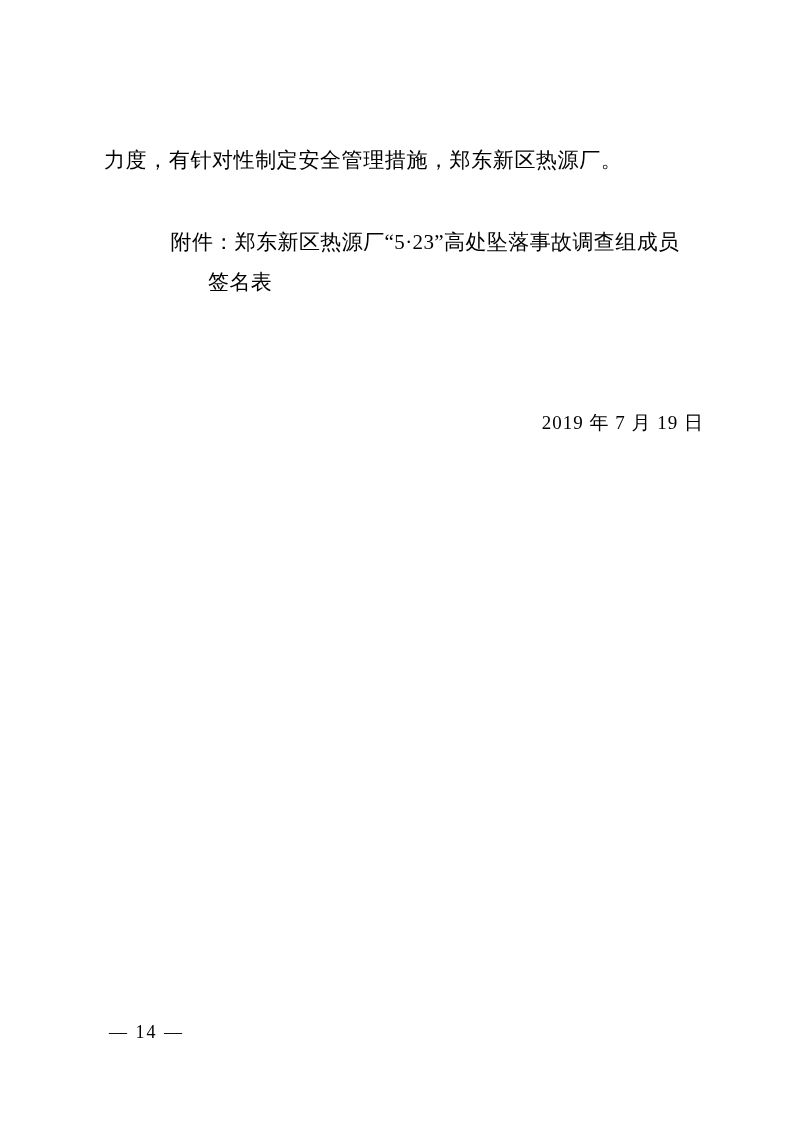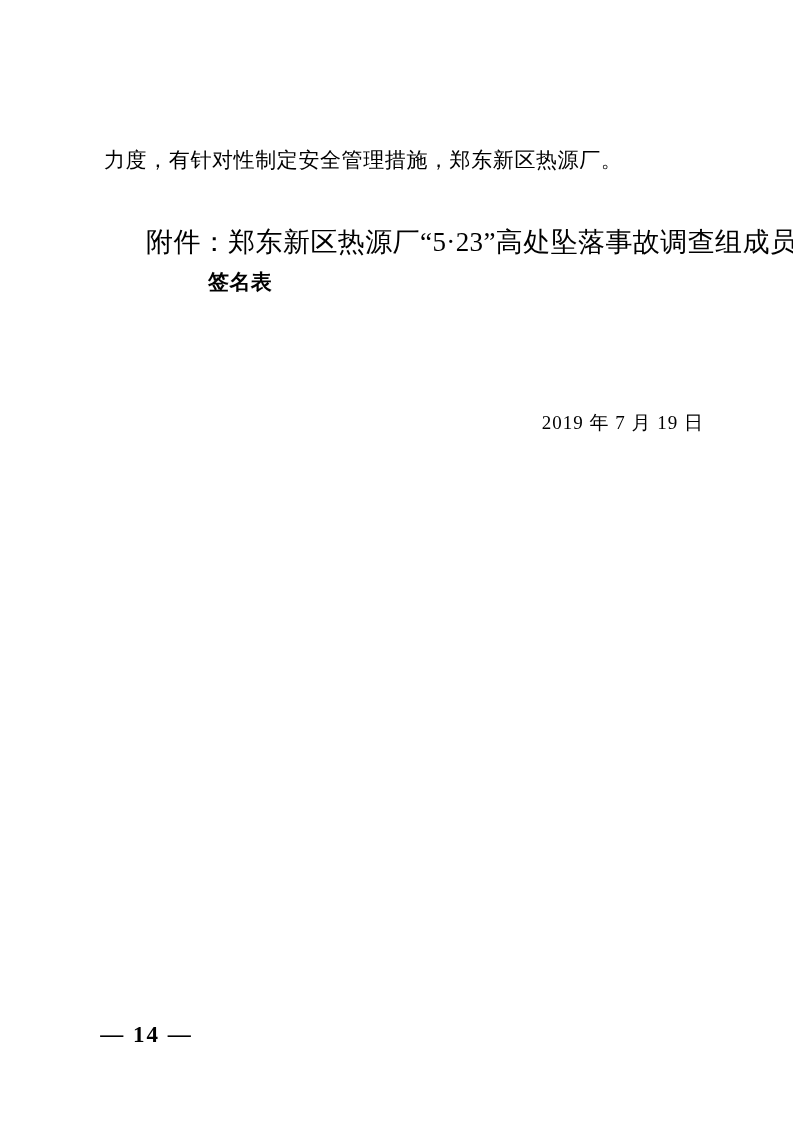--- a/index.html
+++ b/index.html
@@ -28,55 +28,53 @@
   .para {
     font-size: 21px;
     line-height: 40px;
     letter-spacing: 0.6px;
     white-space: nowrap;
   }
   .attachment-block {
     margin-top: 42px;
   }
   .attachment-line-1 {
-    font-size: 27px;
+    font-size: 21px;
     line-height: 40px;
     letter-spacing: 0.4px;
     text-indent: 42px;
     white-space: nowrap;
     text-align: center;
   }
   .attachment-line-2 {
     font-size: 21px;
     line-height: 40px;
     letter-spacing: 0.4px;
     padding-left: 104px;
     white-space: nowrap;
-    font-weight: bold;
   }
   .date-line {
     position: absolute;
     left: 104px;
     top: 410px;
     width: 600px;
     text-align: right;
     padding-right: 92px;
     font-size: 19px;
     letter-spacing: 1px;
     white-space: nowrap;
   }
   .page-number {
     position: absolute;
     left: 0;
     top: 1022px;
     width: 793px;
     text-align: center;
-    font-size: 23px;
+    font-size: 18px;
     letter-spacing: 2px;
-    font-weight: bold;
   }
   .page-number .pn-inner {
     display: inline-block;
     transform: translateX(-250px);
   }
 </style>
 </head>
 <body>
 
 <div class="page">

